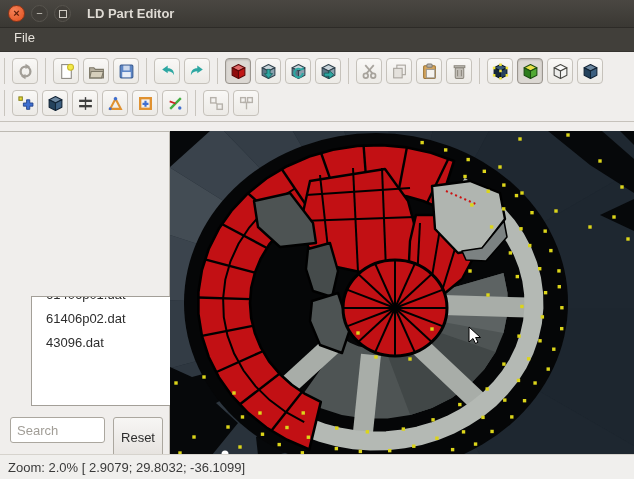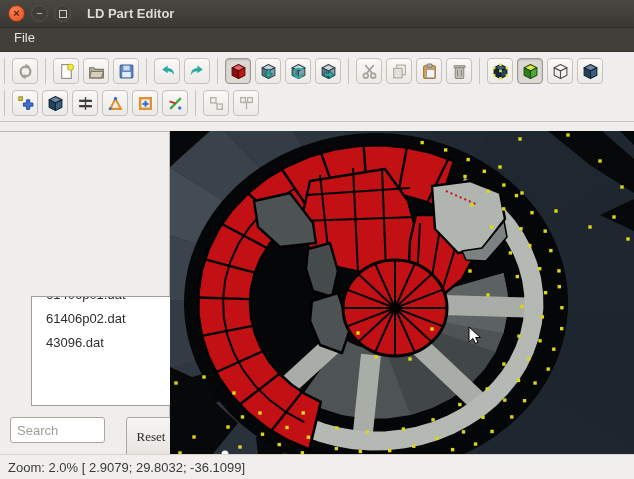--- a/index.html
+++ b/index.html
@@ -42,28 +42,28 @@
   
   .content{position:absolute;top:131px;left:0;right:0;bottom:24px;display:flex;}
   .sidebar{position:relative;width:170px;background:#f0eeec;
     border:1px solid #bdb9b2;border-left:none;box-sizing:border-box;}
   .filelist{position:absolute;left:8px;top:164px;width:181px;height:110px;
     background:#ffffff;border:1px solid #a39f98;box-sizing:border-box;overflow:hidden;margin-left:23px;}
   .filelist ul{list-style:none;margin:-14px 0 0 0;padding:0;}
   .filelist li{height:24px;line-height:24px;padding-left:14px;font-size:13px;color:#2d2d2d;white-space:nowrap;}
   .filelist li.selected{background:#d7d3ce;}
   .vscroll{position:absolute;right:0px;top:53px;width:5px;height:29px;background:#ee7445;}
-  .searchrow{position:absolute;left:10px;top:285px;display:flex;gap:21px;}
+  .searchrow{position:absolute;left:10px;top:285px;display:flex;gap:8px;}
   .search-input{width:95px;height:26px;box-sizing:border-box;border:1px solid #aba79f;
     border-radius:3px;padding:0 6px;font-size:13px;color:#2d2d2d;background:#fff;outline:none;
     font-family:"Liberation Sans","DejaVu Sans",sans-serif;}
   .search-input::placeholder{color:#a19d96;}
   .reset-btn{width:50px;height:40px;border:1px solid #aba79f;border-radius:3px;
     background:linear-gradient(#f7f6f4,#e6e3df);font-size:13px;color:#2d2d2d;
-    font-family:Liberation Serif, serif;}
+    font-family:Liberation Sans, sans-serif;}
   .viewport{position:relative;flex:1;background:#1c252e;overflow:hidden;}
   .viewport svg{display:block;width:100%;height:100%;}
   
   .statusbar{position:absolute;left:0;right:0;bottom:0;height:24px;background:#f0efed;
     border-top:1px solid #d6d3cd;display:flex;align-items:center;padding:12px 8px;
     font-size:13px;color:#3a3a3a;box-sizing:border-box;}
 </style>
 </head>
 <body>
 

